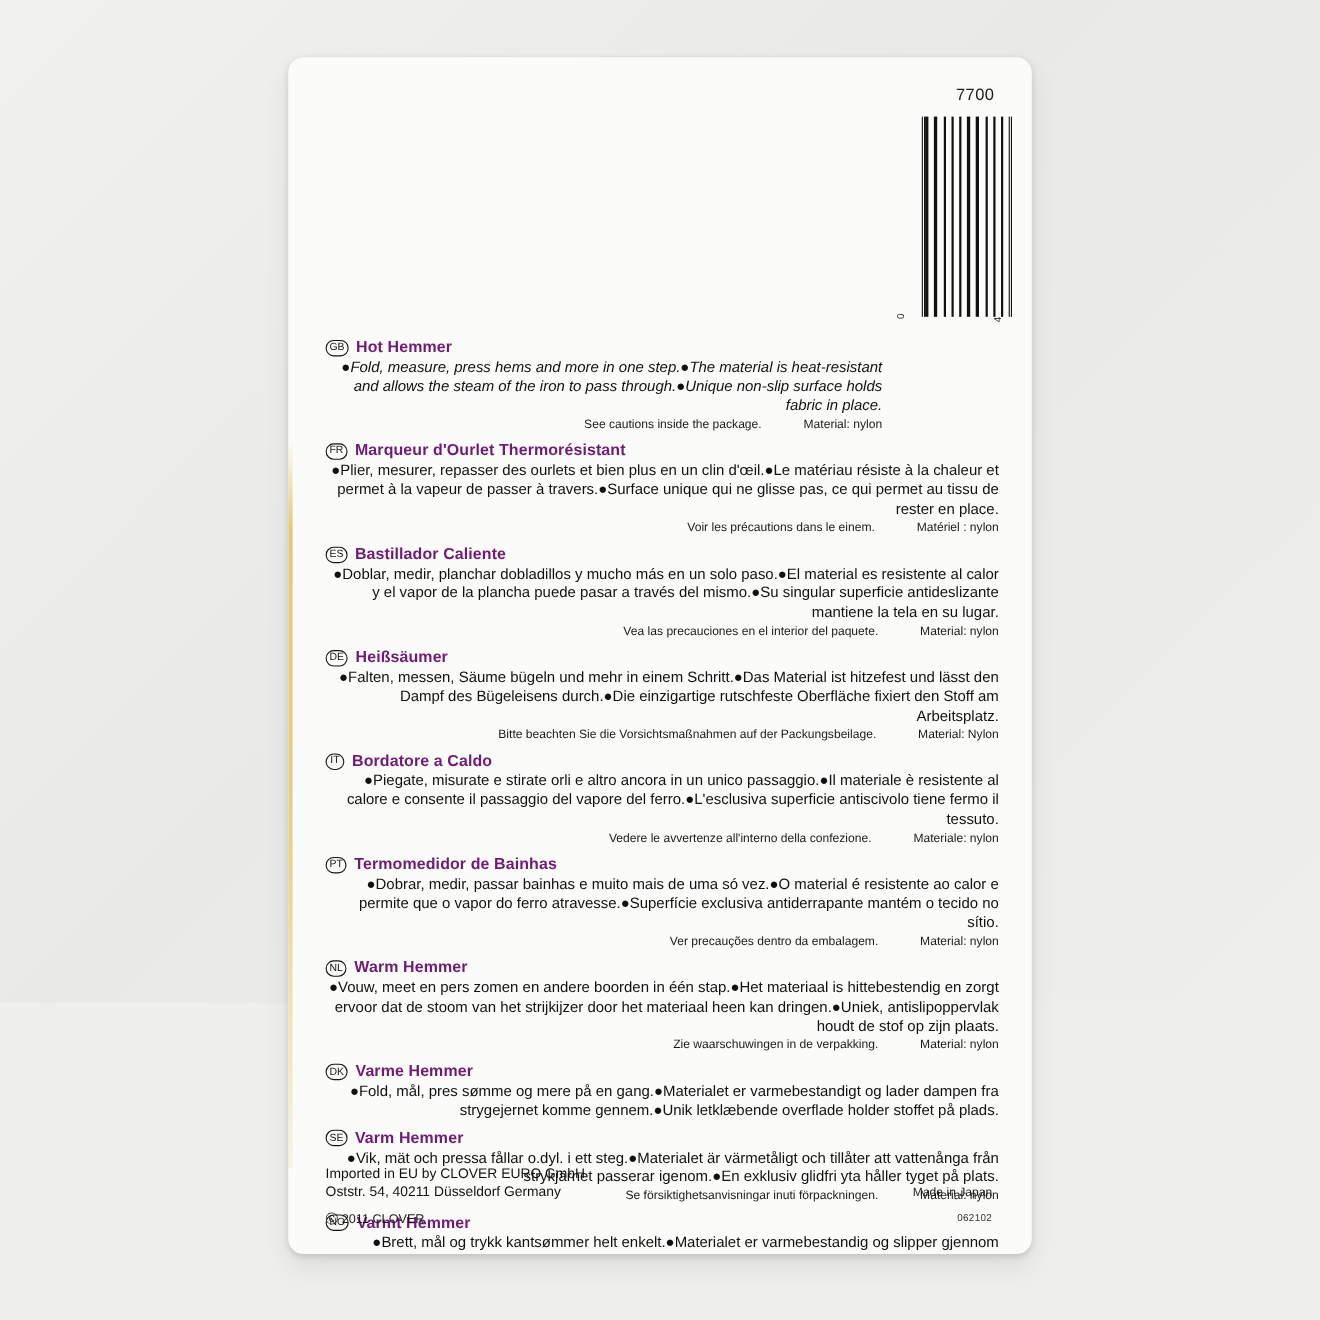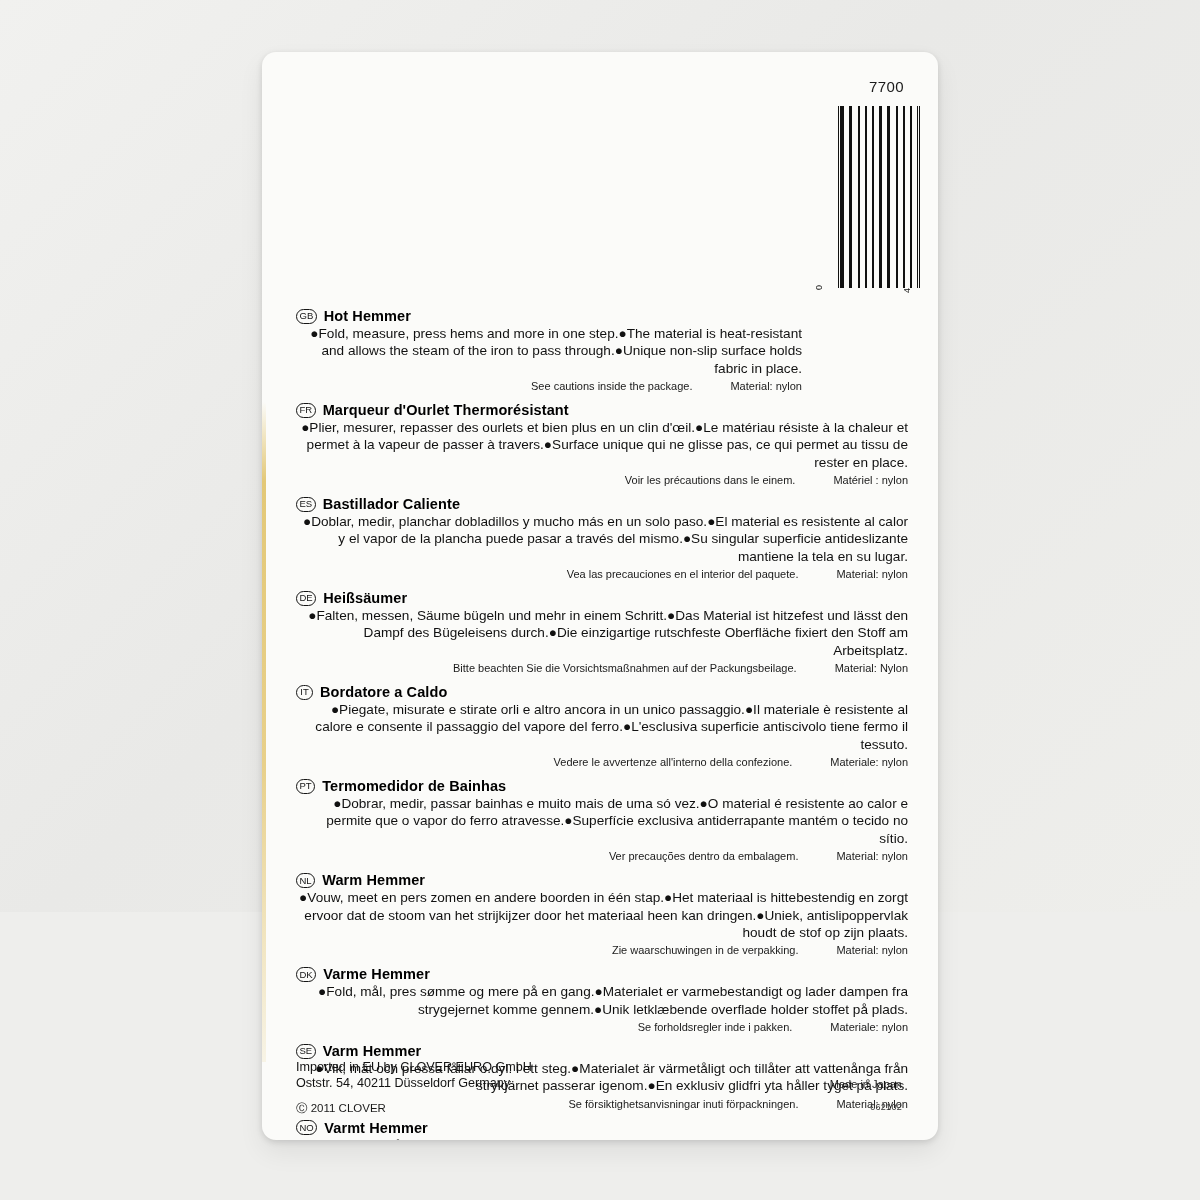--- a/index.html
+++ b/index.html
@@ -125,21 +125,21 @@
     border-radius: 9px;
     font-size: 9.5px;
     line-height: 1;
     color: #141414;
     box-sizing: border-box;
     font-weight: 400;
   }
   .lang-title {
     font-size: 14.5px;
     font-weight: bold;
-    color: #000000;
+    color: #701a75;
     letter-spacing: 0.1px;
   }
   .body-text {
     font-size: 13.6px;
     line-height: 1.27;
     color: #111;
     max-width: 612px;
   }
   .note-text {
     font-size: 11px;
@@ -147,20 +147,21 @@
     color: #1a1a1a;
     margin-top: 2px;
   }
   .note-text .mat {
     margin-left: 16px;
     padding-left: 22px;
   }
   
   .block.first .body-text {
     max-width: 506px;
+    font-style: italic;
   }
   .block.first .note-text {
     max-width: 506px;
   }
   
   .footer {
     position: absolute;
     left: 34px;
     right: 34px;
     bottom: 24px;
@@ -289,21 +290,20 @@
             </div>
             <div class="body-text">●Vouw, meet en pers zomen en andere boorden in één stap.●Het materiaal is hittebestendig en zorgt ervoor dat de stoom van het strijkijzer door het materiaal heen kan dringen.●Uniek, antislipoppervlak houdt de stof op zijn plaats.</div>
             <div class="note-text"><span>Zie waarschuwingen in de verpakking.</span><span class="mat">Material: nylon</span></div>
           </div>
           <div class="block">
             <div class="block-head">
               <span class="flagcode">DK</span>
               <span class="lang-title">Varme Hemmer</span>
             </div>
             <div class="body-text">●Fold, mål, pres sømme og mere på en gang.●Materialet er varmebestandigt og lader dampen fra strygejernet komme gennem.●Unik letklæbende overflade holder stoffet på plads.</div>
-            <div class="note-text"><span>Se forholdsregler inde i pakken.</span><span class="mat">Materiale: nylon</span></div>
           </div>
           <div class="block">
             <div class="block-head">
               <span class="flagcode">SE</span>
               <span class="lang-title">Varm Hemmer</span>
             </div>
             <div class="body-text">●Vik, mät och pressa fållar o.dyl. i ett steg.●Materialet är värmetåligt och tillåter att vattenånga från strykjärnet passerar igenom.●En exklusiv glidfri yta håller tyget på plats.</div>
             <div class="note-text"><span>Se försiktighetsanvisningar inuti förpackningen.</span><span class="mat">Material: nylon</span></div>
           </div>
           <div class="block">

